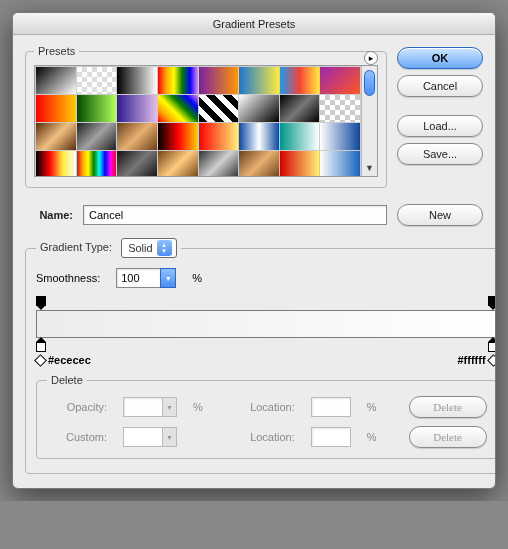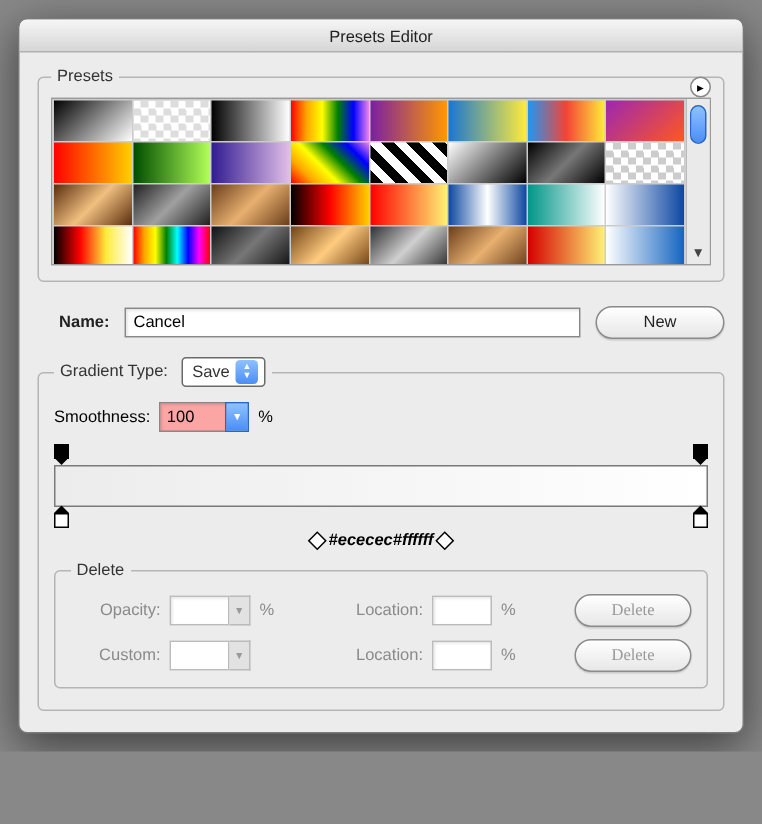--- a/index.html
+++ b/index.html
@@ -86,42 +86,42 @@
     flex:1;
     height:20px;
     border:1px solid #888;
     background:#fff;
     padding: 0 5px;
     line-height:18px;
     box-shadow: inset 1px 1px 2px rgba(0,0,0,0.12);
   }
   .name-row .mac-btn { width: 86px; flex:none; }
   .gtype-field { padding: 10px 10px 14px; }
-  .row { display:flex; align-items:center; gap:6px; margin-bottom: 8px; }
+  .row { display:flex; align-items:center; gap:16px; margin-bottom: 8px; }
   .select {
     height:20px;
     border:1px solid #6a6a6a;
     border-radius:3px;
     background:#fff;
     display:flex; align-items:center;
     padding: 0 4px 0 6px;
     gap:4px;
   }
   .select .arrows {
     width:15px; height:16px;
     background: linear-gradient(#8fc1ff,#4a8ef5);
     border-radius:3px;
     display:flex; flex-direction:column; align-items:center; justify-content:center;
     font-size:6px; color:#fff; line-height:6px;
   }
   .num-input {
     width:44px; height:20px;
     border:1px solid #888;
     border-right:none;
-    background:#fca5a5;
+    background:#ffffff;
     padding:0 4px;
     line-height:18px;
     box-shadow: inset 1px 1px 2px rgba(0,0,0,0.12);
   }
   .num-step {
     width:16px; height:20px;
     background: linear-gradient(#8fc1ff,#4a8ef5);
     border:1px solid #2a66c8;
     display:flex; align-items:center; justify-content:center;
     color:#fff; font-size:7px;
@@ -132,21 +132,21 @@
   .op-stop::before { content:""; position:absolute; left:0; right:0; top:0; height:8px; background:#000; border:1px solid #000;}
   .op-stop::after { content:""; position:absolute; left:0; width:0; height:0; bottom:-2px; border-left:5px solid transparent; border-right:5px solid transparent; border-top:5px solid #000;}
   .grad-bar {
     height: 28px;
     border:1px solid #7a7a7a;
     background: linear-gradient(90deg,#ececec,#ffffff);
   }
   .col-stop { position:absolute; bottom:0; width:10px; height:12px; }
   .col-stop::before { content:""; position:absolute; left:0; width:0; height:0; top:-3px; border-left:5px solid transparent; border-right:5px solid transparent; border-bottom:5px solid #000;}
   .col-stop::after { content:""; position:absolute; left:0; right:0; bottom:0; height:8px; background:#fff; border:1px solid #000;}
-  .hex-row { display:flex; justify-content:center; margin-top:2px; font-weight:bold; color:#000;font-style:italic;}
+  .hex-row { display:flex; justify-content:space-between; margin-top:2px; font-weight:bold; color:#000;}
   .hex-left, .hex-right { display:flex; align-items:center; gap:3px; }
   .diamond { width:9px; height:9px; border:1px solid #000; transform: rotate(45deg); background:#fff; }
   fieldset.stops { margin-top: 8px; padding: 10px 10px; }
   .stops .row { color:#8a8a8a; }
   .stops label { text-align:right; }
   .stops .opacity-label { width:60px; }
   .stops .small-input {
     width:40px; height:20px;
     border:1px solid #bbb;
     background:#fff;
@@ -163,21 +163,21 @@
   .color-well { width:40px; height:20px; border:1px solid #bbb; background:#fff; }
   .spacer { flex:1; }
   .pct { color: inherit; }
   .stops .btn-del { width:78px;font-family:Liberation Serif, serif; }
 </style>
 </head>
 <body>
 
 <div class="window">
   <div class="titlebar">
-    <span>Presets Editor</span>
+    <span>Gradient Presets</span>
   </div>
 
   <div class="content">
     <div class="top-row">
 
       <fieldset class="presets-field">
         <legend>Presets</legend>
         <div class="flyout">▸</div>
         <div class="presets-box">
           <div class="presets-grid" id="presets-grid">
@@ -214,34 +214,41 @@
               <div class="swatch" style="background: linear-gradient(90deg, rgb(213, 0, 0), rgb(255, 241, 118));"></div>
               <div class="swatch" style="background: linear-gradient(90deg, rgb(255, 255, 255), rgb(21, 101, 192));"></div>
             </div>
           <div class="scrollbar">
             <div class="thumb"></div>
             <div class="arrow-down">▼</div>
           </div>
         </div>
       </fieldset>
 
+      <div class="btn-col">
+        <div class="mac-btn default">OK</div>
+        <div class="mac-btn">Cancel</div>
+        <div style="height:6px"></div>
+        <div class="mac-btn">Load...</div>
+        <div class="mac-btn">Save...</div>
+      </div>
     </div>
 
     <div class="name-row">
       <label>Name:</label>
       <div class="text-input">Cancel</div>
       <div class="mac-btn">New</div>
     </div>
 
     <fieldset class="gtype-field">
       <legend>
         <span>Gradient Type:</span>
         &nbsp;
         <span class="select" style="display:inline-flex; vertical-align:middle;">
-          <span>Save</span>
+          <span>Solid</span>
           <span class="arrows">▲<br>▼</span>
         </span>
       </legend>
 
       <div class="row">
         <label style="width:auto">Smoothness:</label>
         <div style="display:flex;">
           <div class="num-input">100</div>
           <div class="num-step">▼</div>
         </div>

